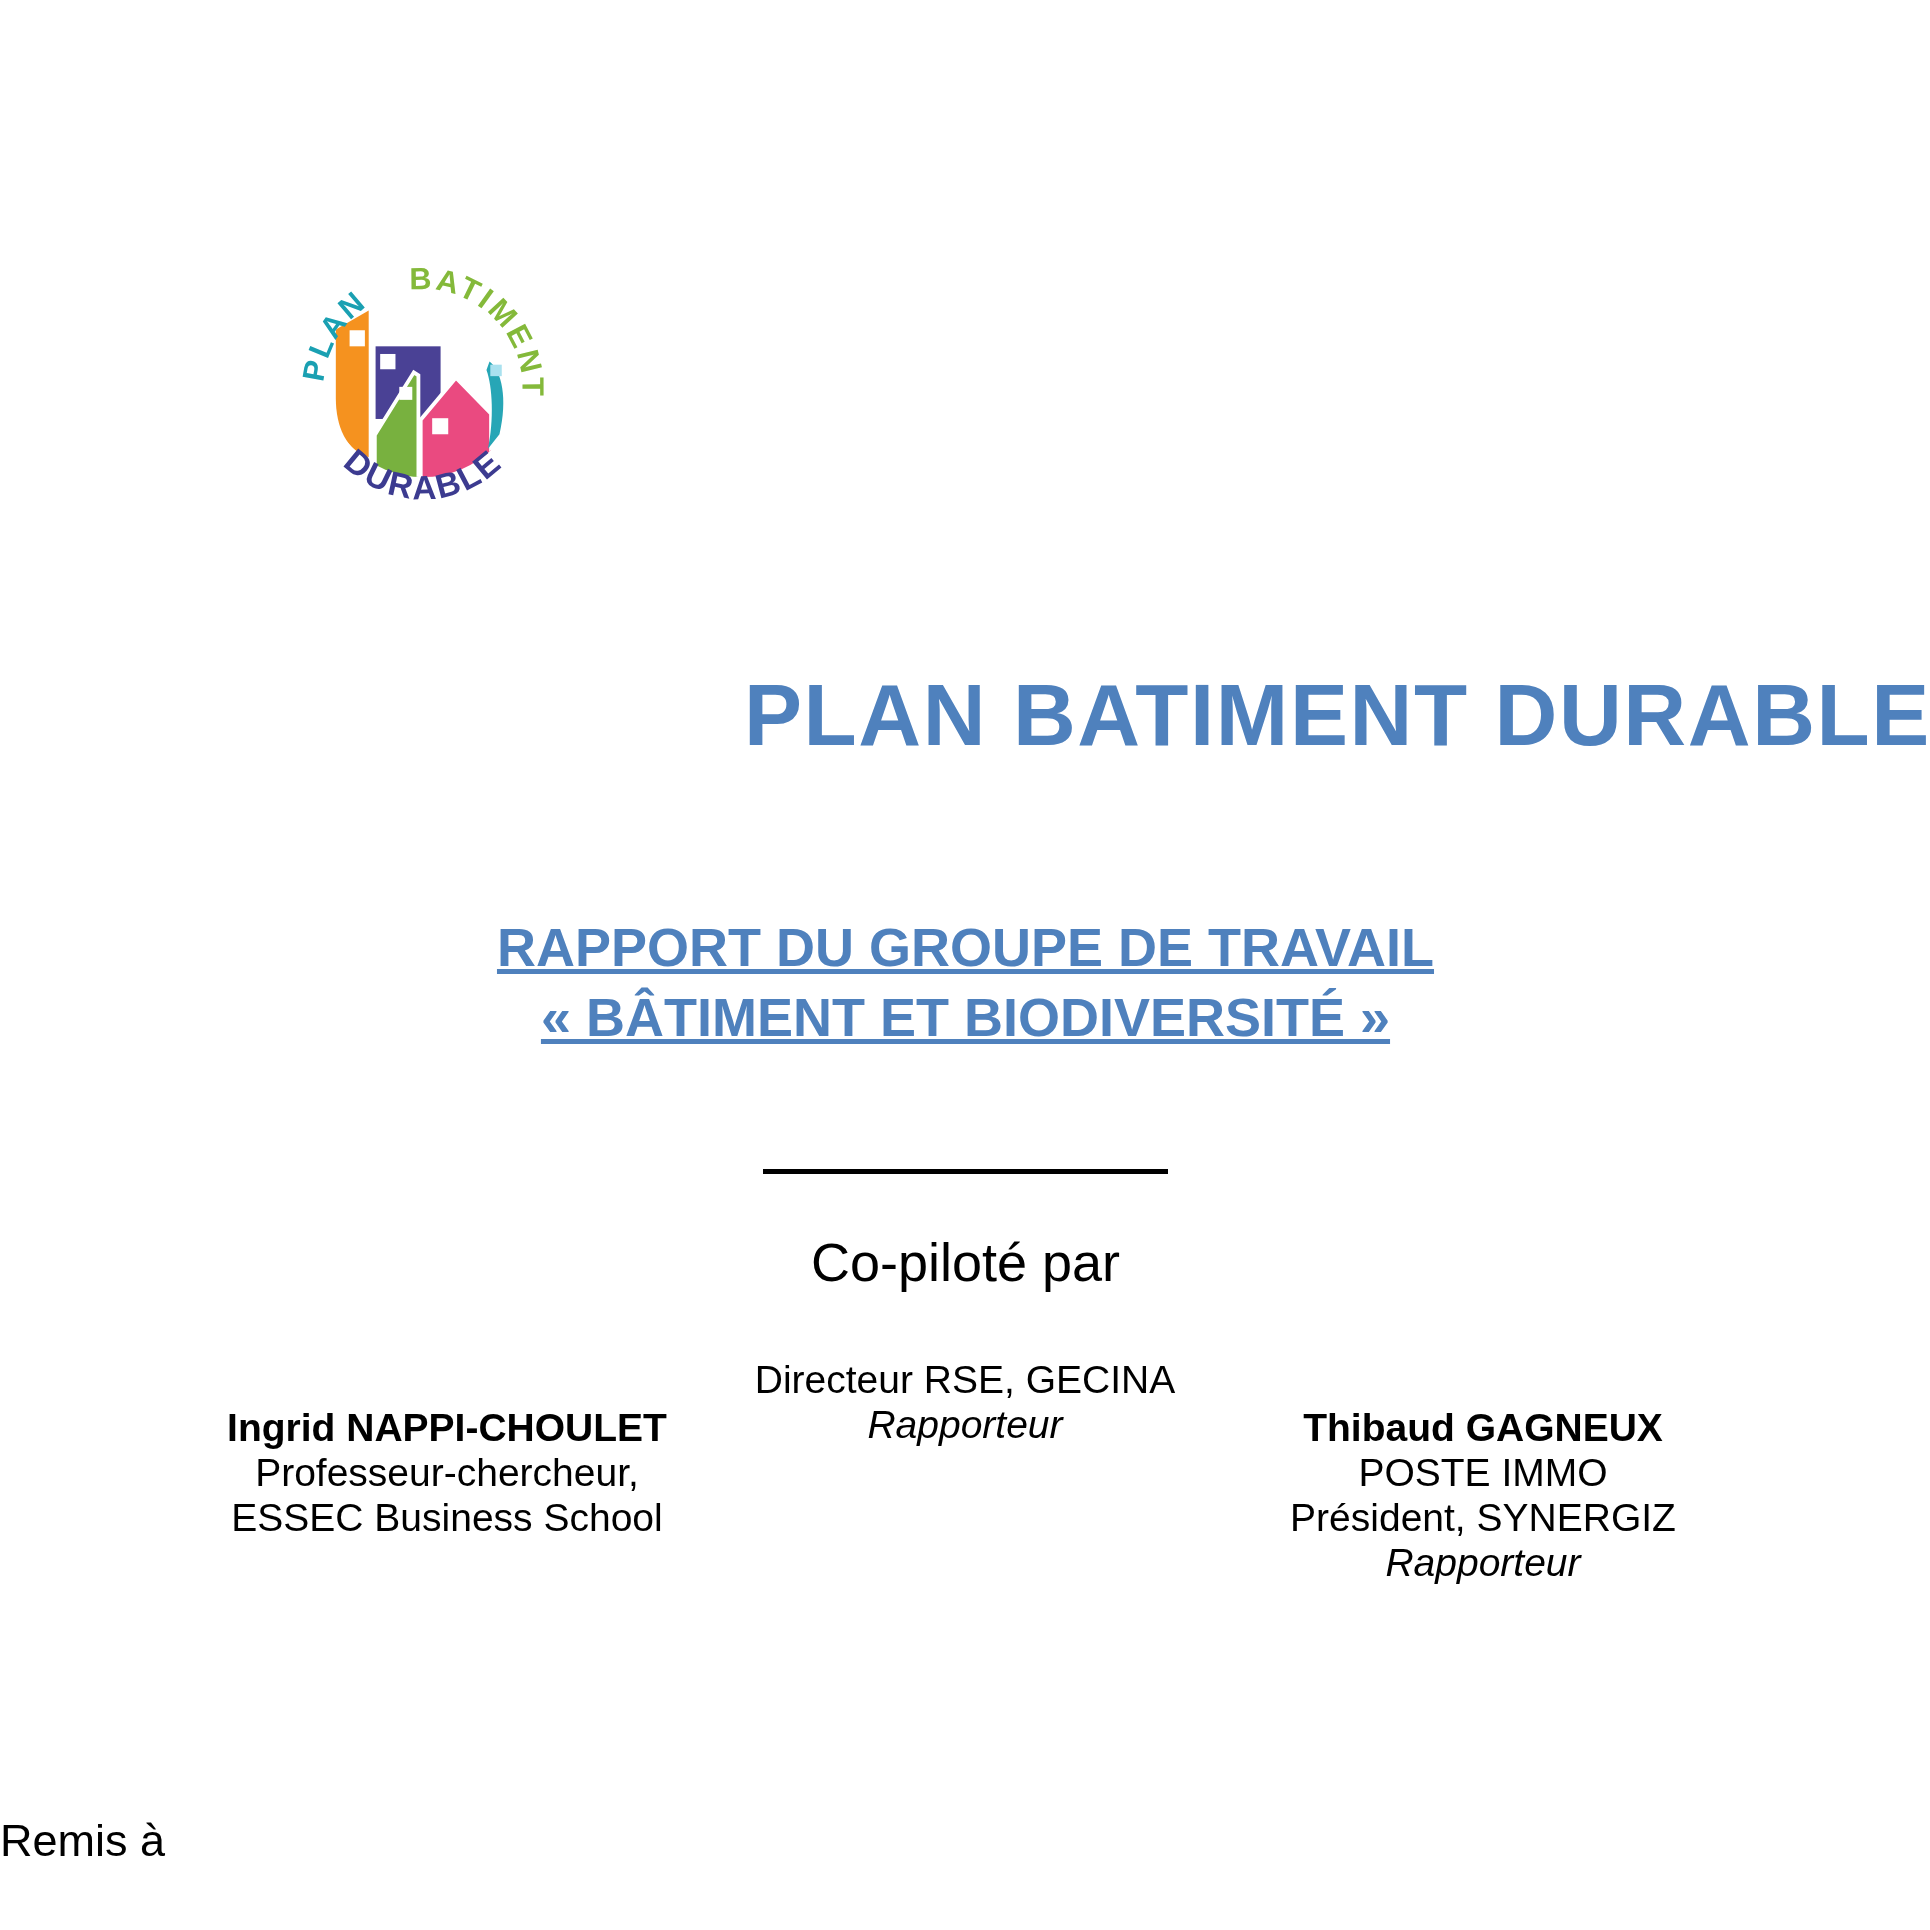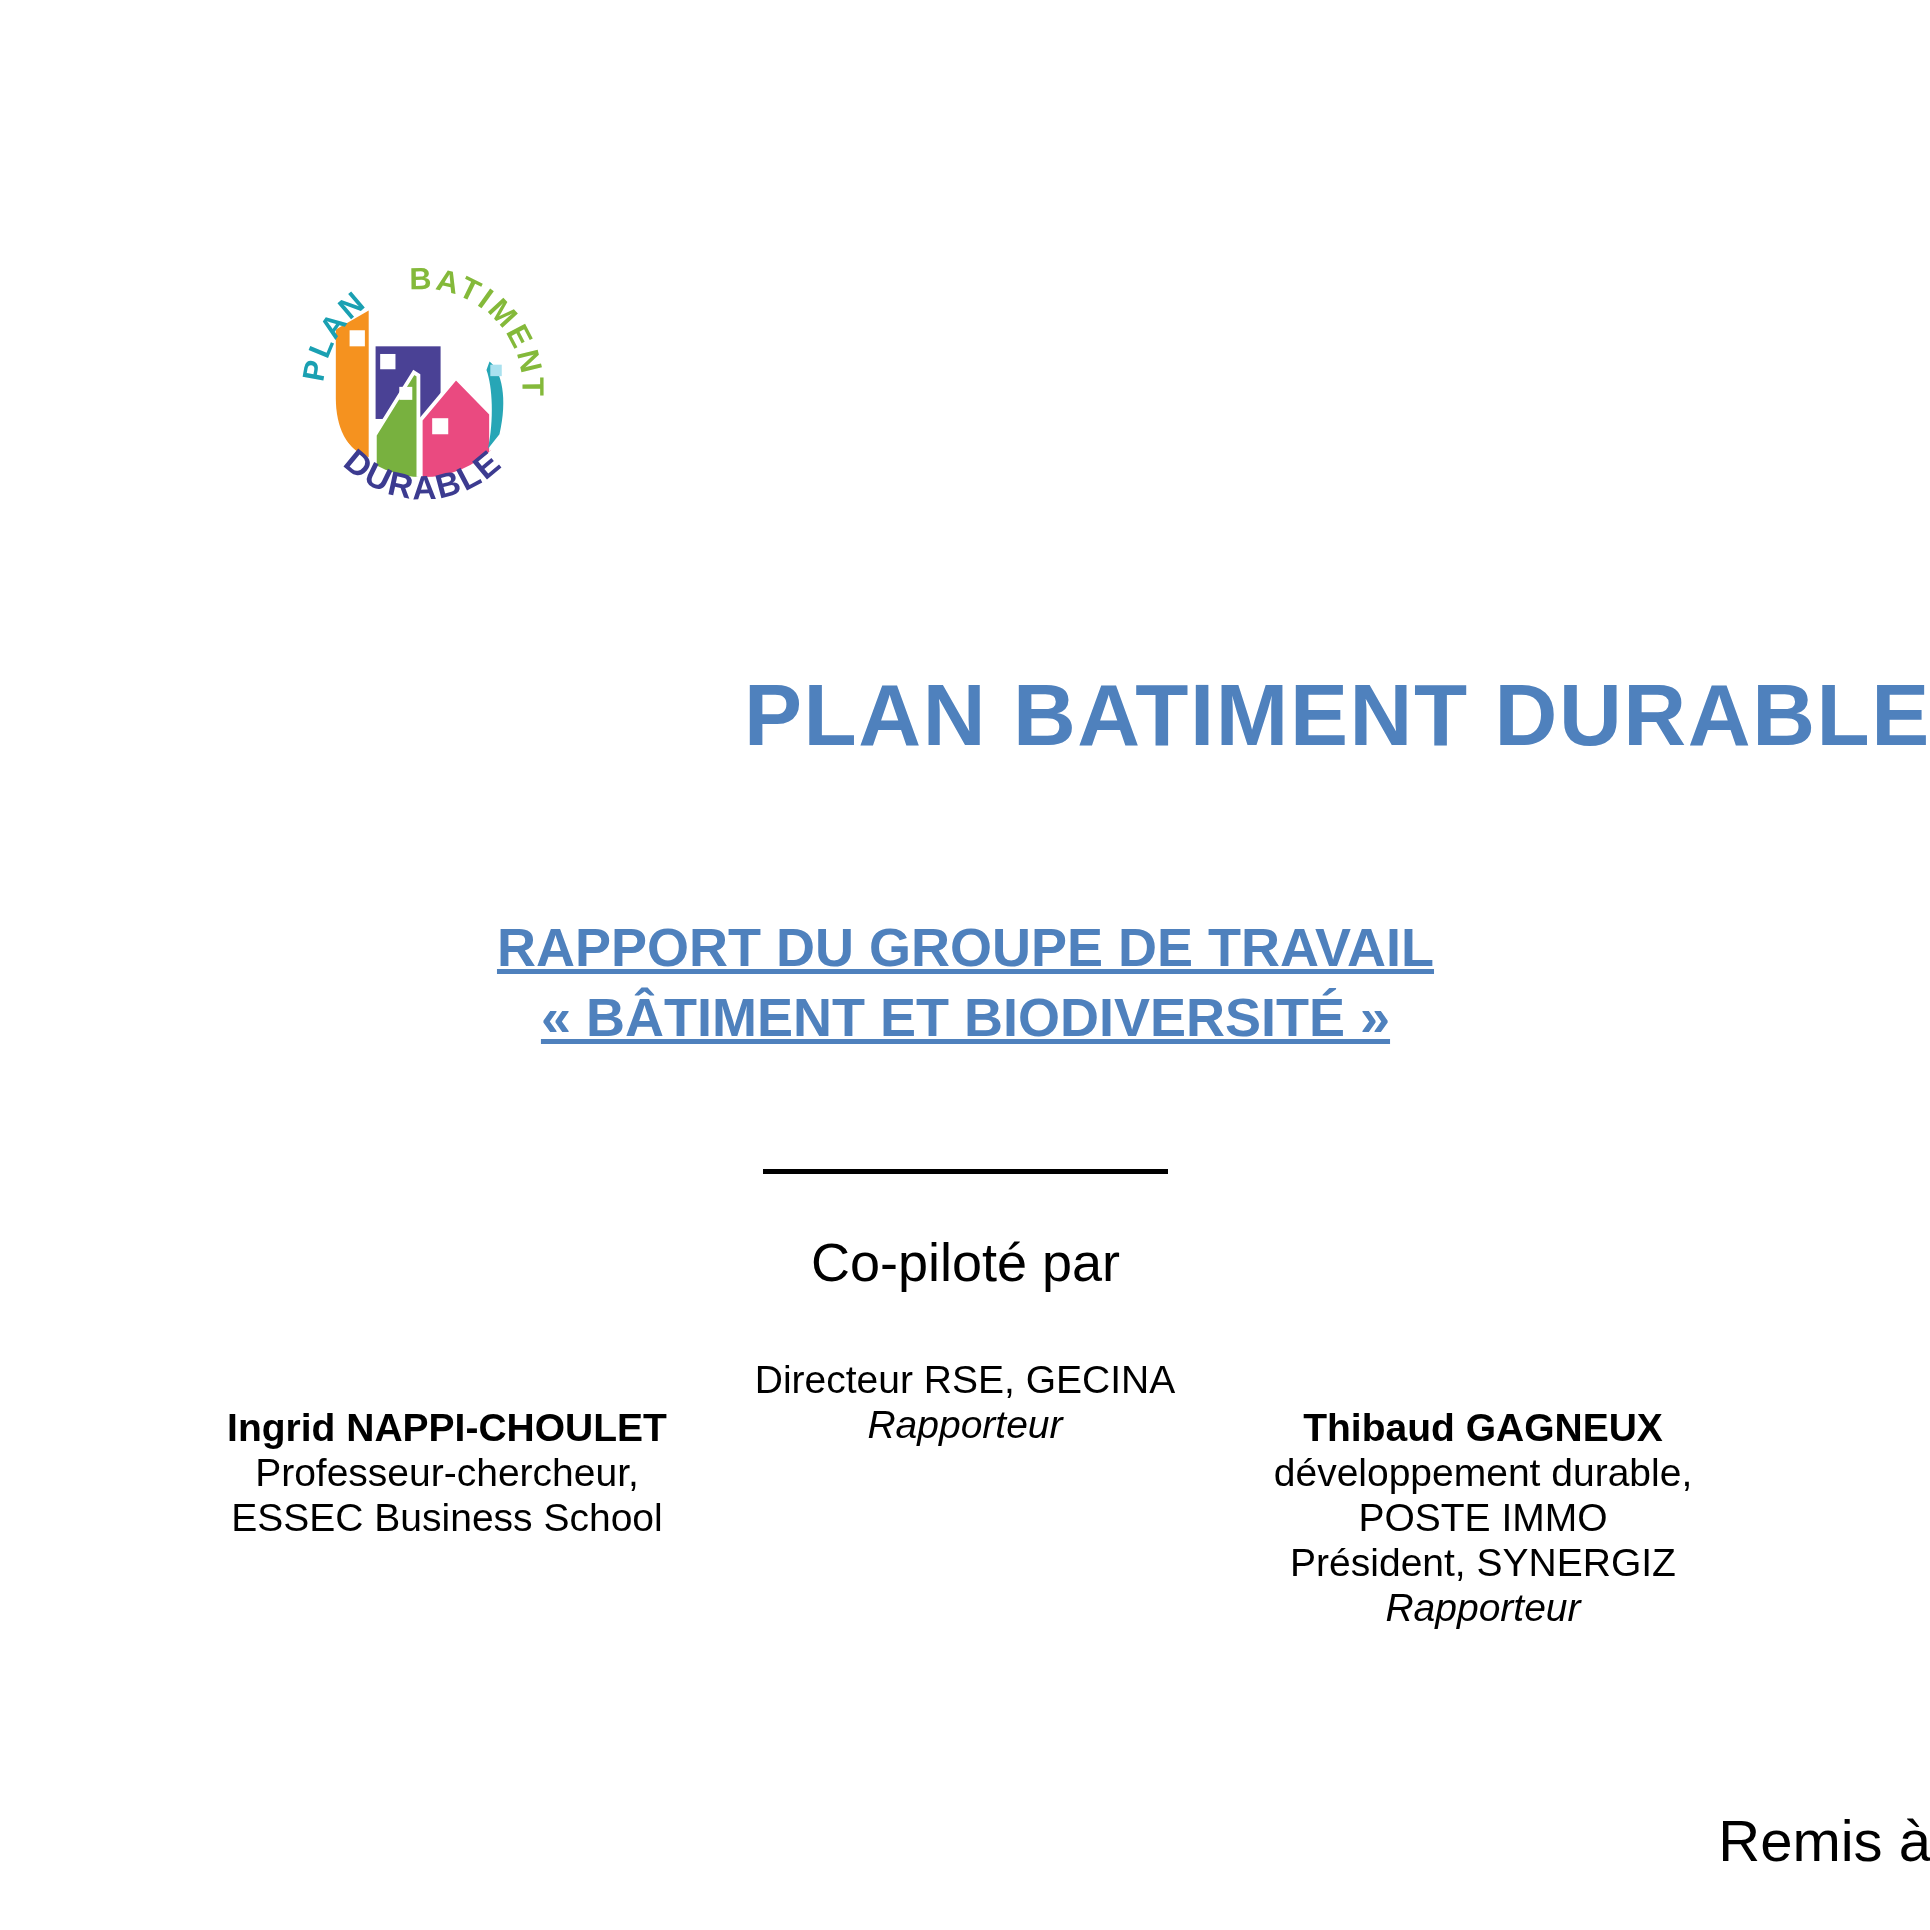--- a/index.html
+++ b/index.html
@@ -80,22 +80,22 @@
   }
   .author-col .author-name { font-weight: bold; margin-top: 48px; }
   .author-col .author-role { font-style: italic; }
   .col-1 { left: 198px; }
   .col-2 { left: 716px; }
   .col-3 { left: 1234px; }
   .remis {
     position: absolute;
     left: 0; right: 0;
     top: 1818px;
-    text-align: right;
-    font-size: 58px;
+    text-align: left;
+    font-size: 45px;
     line-height: 45px;
     white-space: nowrap;
   }
 </style>
 </head>
 <body>
 
 <div class="logo-wrap">
   <svg viewBox="0 0 340 360" xmlns="http://www.w3.org/2000/svg">
     <defs>
@@ -154,21 +154,20 @@
     <div class="author-line">ESSEC Business School</div>
   </div>
 
   <div class="author-col col-2">
     <div class="author-line">Directeur RSE, GECINA</div>
     <div class="author-role">Rapporteur</div>
   </div>
 
   <div class="author-col col-3">
     <div class="author-name">Thibaud GAGNEUX</div>
-    <div class="author-line">développement durable,</div>
     <div class="author-line">POSTE IMMO</div>
     <div class="author-line">Président, SYNERGIZ</div>
     <div class="author-role">Rapporteur</div>
   </div>
 
 </div>
 
 <div class="remis">Remis à</div>
 
 

